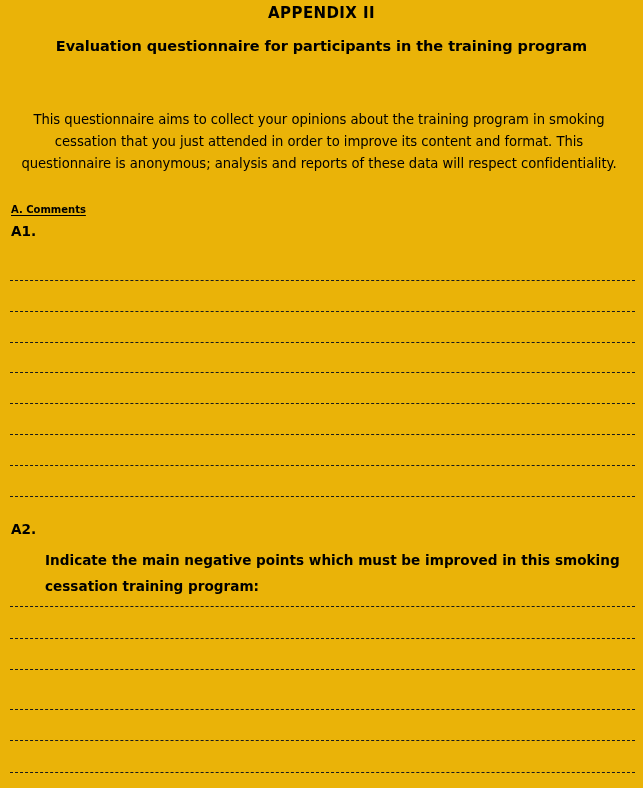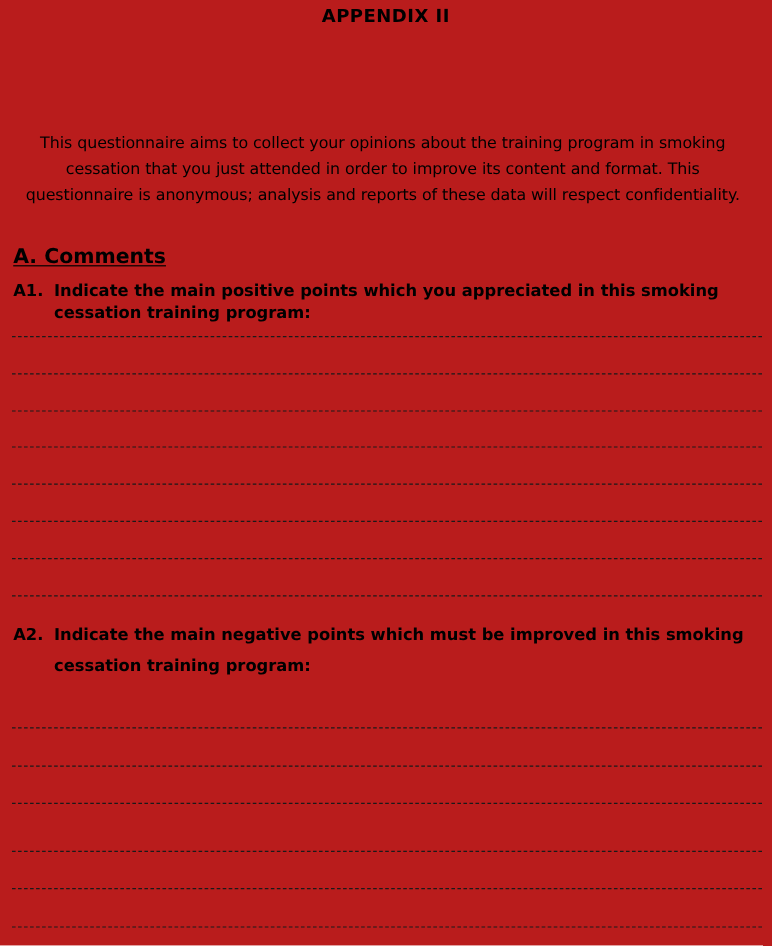--- a/index.html
+++ b/index.html
@@ -12,21 +12,21 @@
     height: 788px;
     overflow: hidden;
     font-family: "DejaVu Sans", "Liberation Sans", sans-serif;
     color: #000000;
     position: relative;
   }
   .page {
     position: relative;
     width: 643px;
     height: 788px;
-    background: #b91c1c;
+    background: #eab308;
     box-sizing: border-box;
   }
 
   
   .doc-title {
     position: absolute;
     left: 0;
     right: 0;
     top: 4px;
     text-align: center;
@@ -55,21 +55,21 @@
     line-height: 22px;
     text-align: center;
     letter-spacing: -0.05px;
   }
 
   
   .section-heading {
     position: absolute;
     left: 11px;
     top: 204px;
-    font-size: 17px;
+    font-size: 10px;
     font-weight: bold;
     text-decoration: underline;
     text-underline-offset: 2px;
   }
 
   
   .question {
     position: absolute;
     left: 11px;
     width: 620px;
@@ -79,24 +79,24 @@
     align-items: flex-start;
   }
   .question .q-num {
     flex: 0 0 34px;
     font-weight: bold;
   }
   .question .q-text {
     flex: 1 1 auto;
     font-weight: bold;
   }
-  #question-a1 { top: 234px; line-height: 18px; }
+  #question-a1 { top: 222px; line-height: 18px; }
   #question-a1 .q-text { max-width: 555px; }
   #question-a2 { top: 516px; line-height: 26px; }
-  #question-a2 .q-text { max-width: 575px; }
+  #question-a2 .q-text { max-width: 575px; margin-top: 31px; }
 
   
   .lines {
     position: absolute;
     left: 10px;
     width: 625px;
   }
   .lines .rule {
     height: 0;
     border-top: 1.6px dashed #1a1a1a;
@@ -109,28 +109,28 @@
   #lines-a2 .rule.gap-wide { margin-bottom: 38.5px; }
   .lines .rule:last-child { margin-bottom: 0; }
 </style>
 </head>
 <body>
 
 <div class="page">
 
   <div class="doc-title">APPENDIX II</div>
 
+  <div class="doc-subtitle">Evaluation questionnaire for participants in the training program</div>
 
   <p class="intro">This questionnaire aims to collect your opinions about the training program in smoking cessation that you just attended in order to improve its content and format. This questionnaire is anonymous; analysis and reports of these data will respect confidentiality.</p>
 
   <div class="section-heading">A. Comments</div>
 
   <div class="question" id="question-a1">
     <span class="q-num">A1.</span>
-    <span class="q-text">Indicate the main positive points which you appreciated in this smoking cessation training program:</span>
   </div>
 
   <div class="lines" id="lines-a1">
       <div class="rule"></div>
       <div class="rule"></div>
       <div class="rule"></div>
       <div class="rule"></div>
       <div class="rule"></div>
       <div class="rule"></div>
       <div class="rule"></div>

